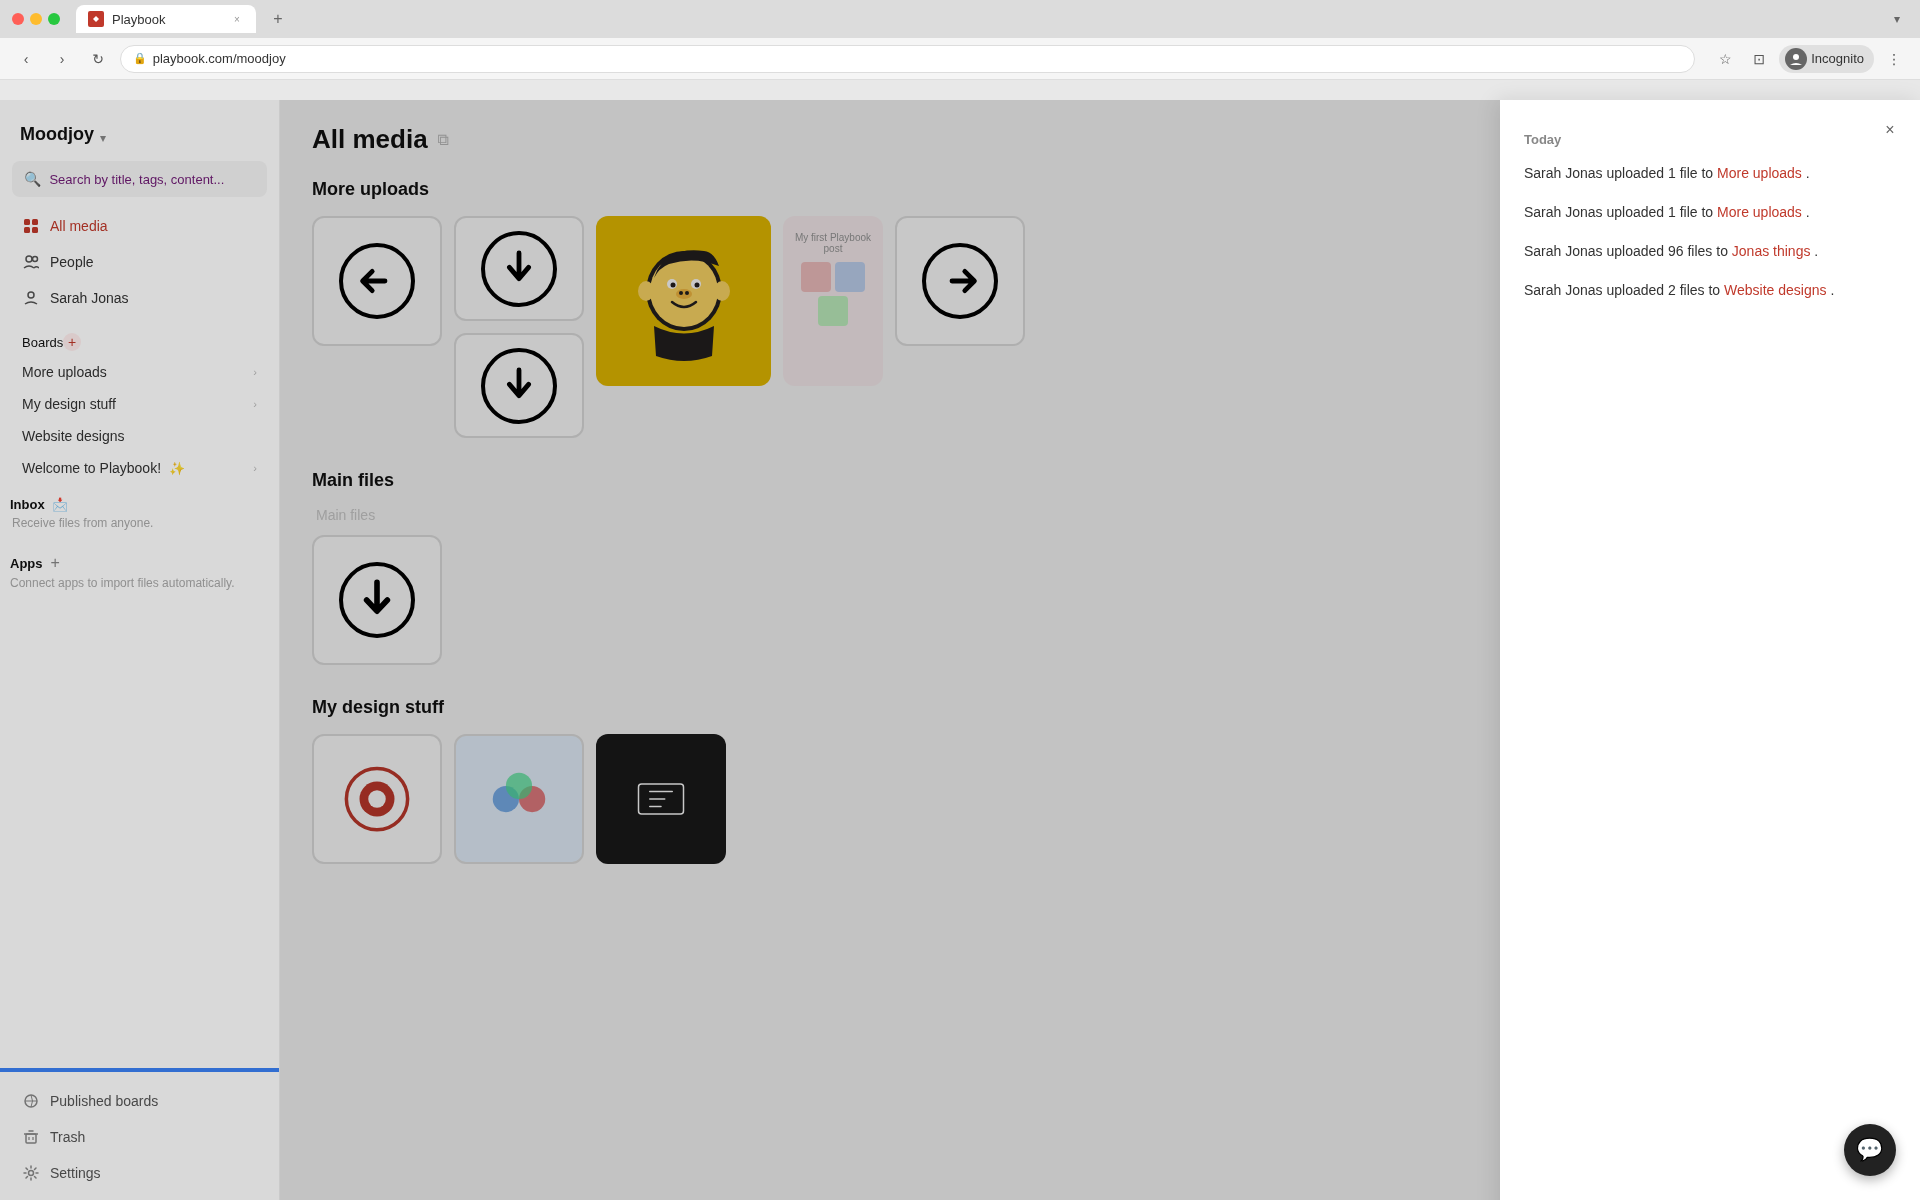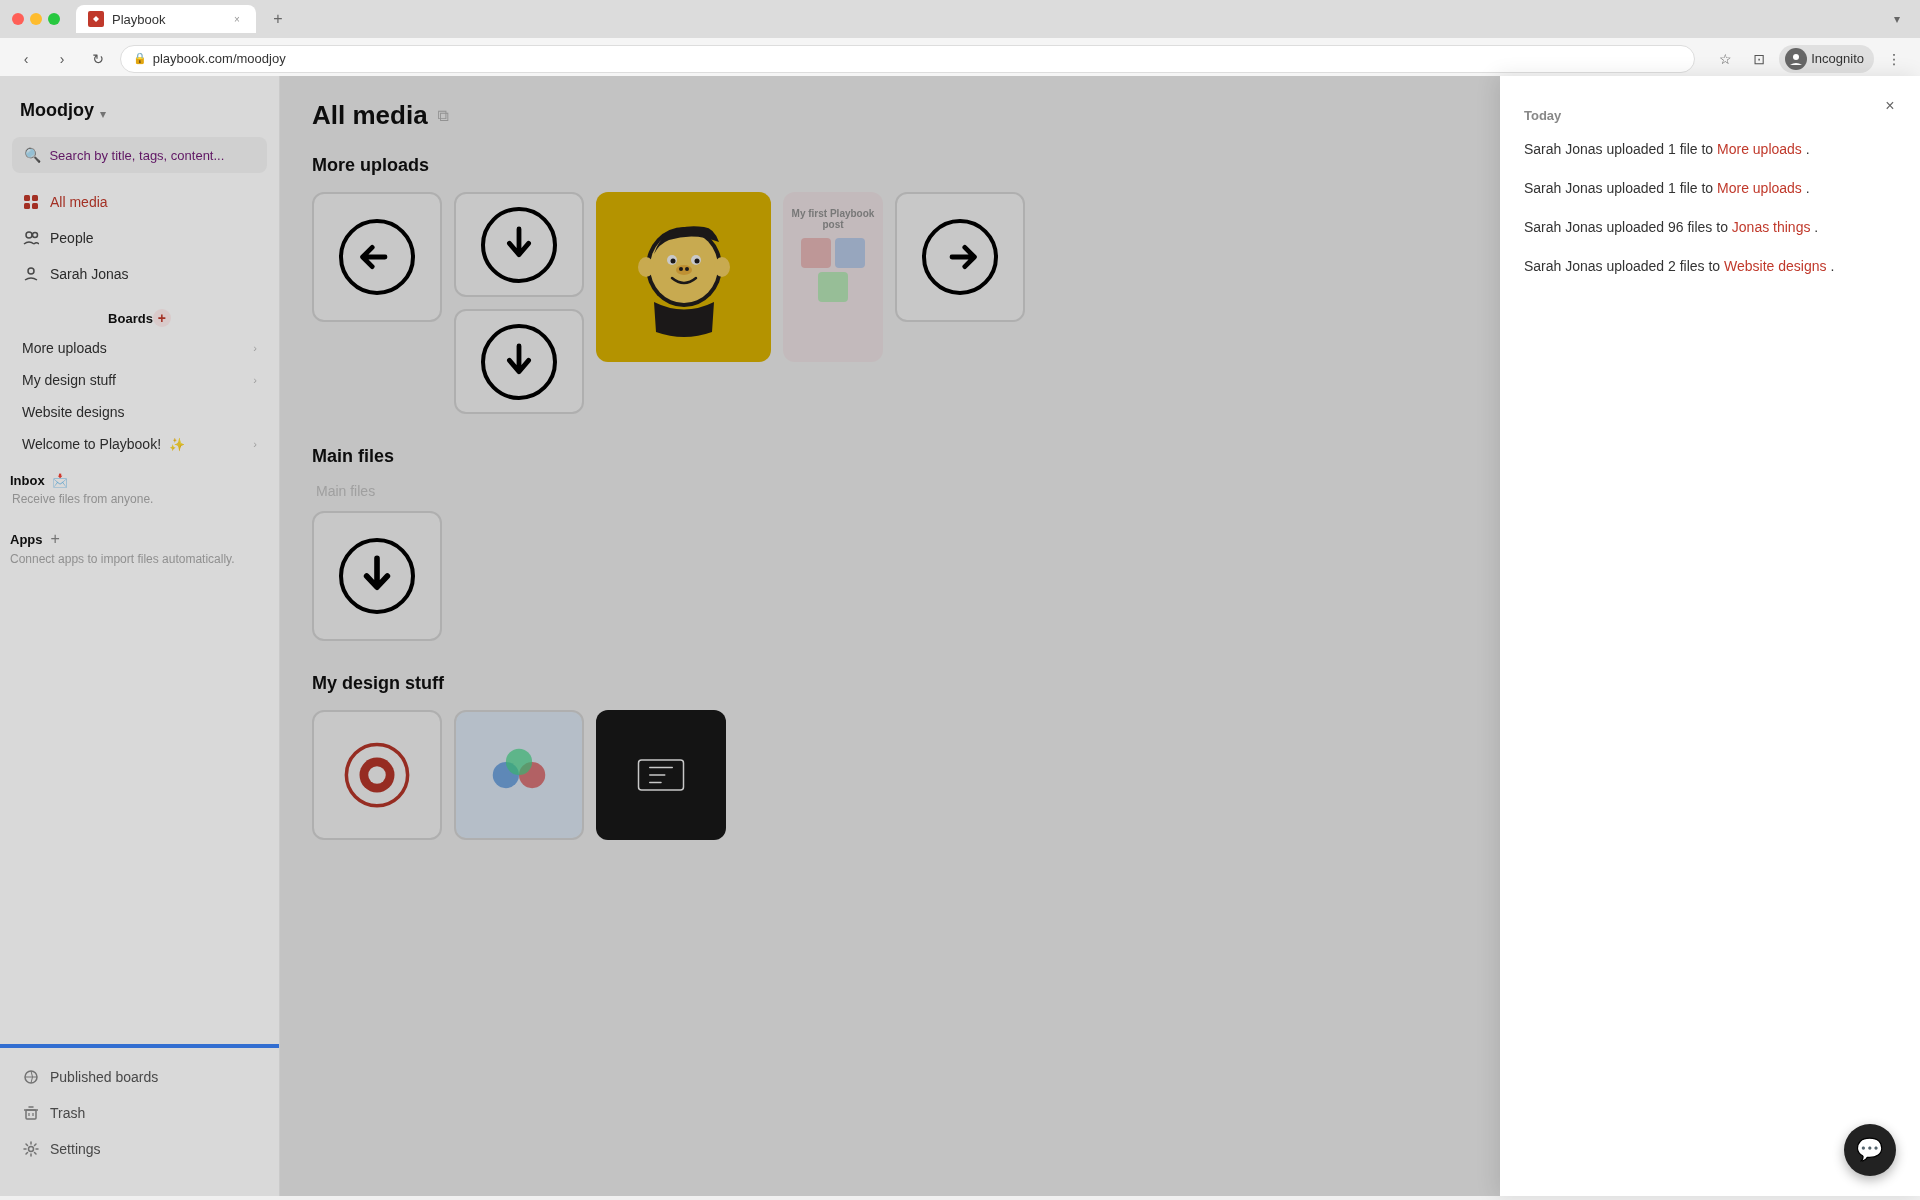--- a/index.html
+++ b/index.html
@@ -1,19 +1,19 @@
 <!DOCTYPE html>
 <html><head>
   <meta charset="utf-8">
   <style>
     * { margin: 0; padding: 0; box-sizing: border-box; }
     body { font-family: -apple-system, BlinkMacSystemFont, 'Segoe UI', sans-serif; background: #f0f0f0; width: 1920px; height: 1200px; overflow: hidden; }
 
     
-    .browser-chrome { background: #e8e8e8; width: 100%; height: 76px; }
+    .browser-chrome { background: #e8e8e8; width: 100%; height: 100px; }
     .browser-titlebar { background: #dcdcdc; height: 38px; display: flex; align-items: center; padding: 0 12px; gap: 8px; }
     .traffic-lights { display: flex; gap: 6px; align-items: center; }
     .traffic-light { width: 12px; height: 12px; border-radius: 50%; }
     .tl-red { background: #ff5f57; }
     .tl-yellow { background: #febc2e; }
     .tl-green { background: #28c840; }
     .browser-tab { background: white; border-radius: 8px 8px 0 0; padding: 0 12px; height: 28px; display: flex; align-items: center; gap: 8px; font-size: 13px; color: #333; margin-left: 8px; min-width: 180px; }
     .browser-tab .tab-favicon { width: 16px; height: 16px; background: #c0392b; border-radius: 2px; display: flex; align-items: center; justify-content: center; }
     .tab-close { margin-left: auto; width: 14px; height: 14px; border-radius: 50%; display: flex; align-items: center; justify-content: center; color: #999; font-size: 10px; }
     .tab-new { width: 28px; height: 28px; display: flex; align-items: center; justify-content: center; color: #666; font-size: 16px; }
@@ -41,21 +41,21 @@
     .search-icon { color: #aaa; font-size: 14px; }
     .search-placeholder { color: #701a75; font-size: 13px; }
 
     .sidebar-nav { padding: 0 12px; }
     .nav-item { display: flex; align-items: center; gap: 10px; padding: 8px 10px; border-radius: 8px; cursor: pointer; margin-bottom: 2px; }
     .nav-item.active { color: #c0392b; }
     .nav-item-icon { width: 18px; height: 18px; display: flex; align-items: center; justify-content: center; font-size: 14px; }
     .nav-item-label { font-size: 14px; color: #333; }
     .nav-item.active .nav-item-label { color: #c0392b; font-weight: 500; }
 
-    .sidebar-section-label { font-size: 13px; font-weight: 700; color: #111; padding: 12px 10px 6px; display: flex; align-items: center; gap: 0; justify-content: center; }
+    .sidebar-section-label { font-size: 13px; font-weight: 400; color: #111; padding: 12px 10px 6px; display: flex; align-items: center; gap: 0; }
     .add-btn { width: 18px; height: 18px; border-radius: 50%; background: #ffeeee; color: #c0392b; display: flex; align-items: center; justify-content: center; font-size: 14px; cursor: pointer; }
 
     .board-item { display: flex; align-items: center; justify-content: space-between; padding: 7px 10px; border-radius: 8px; cursor: pointer; margin-bottom: 2px; }
     .board-item-left { display: flex; align-items: center; gap: 8px; }
     .board-item-label { font-size: 14px; color: #333; }
     .board-chevron { color: #bbb; font-size: 11px; }
     .welcome-star { color: #f0c040; font-size: 13px; }
 
     .sidebar-inbox { padding: 12px 10px; }
     .inbox-header { display: flex; align-items: center; gap: 8px; margin-bottom: 4px; }
@@ -75,21 +75,21 @@
     .bottom-nav-label { font-size: 14px; color: #555; }
 
     
     .main-content { flex: 1; background: #f9f9f9; overflow-y: auto; padding: 24px 32px; filter: brightness(0.92); }
     .main-header { display: flex; align-items: center; gap: 10px; margin-bottom: 24px; }
     .main-title { font-size: 26px; font-weight: 700; color: #111; }
     .copy-icon { color: #bbb; font-size: 16px; cursor: pointer; }
 
     .section-title { font-size: 18px; font-weight: 600; color: #111; margin-bottom: 16px; }
 
-    .media-grid { display: flex; gap: 12px; flex-wrap: wrap; margin-bottom: 32px; font-weight: bold; }
+    .media-grid { display: flex; gap: 12px; flex-wrap: wrap; margin-bottom: 32px; }
     .media-card-icon { width: 130px; height: 130px; border-radius: 12px; display: flex; align-items: center; justify-content: center; background: white; border: 2px solid #e0e0e0; }
     .media-card-icon svg { width: 80px; height: 80px; }
     .media-card-mailchimp { width: 175px; height: 170px; background: #e6bc00; border-radius: 12px; display: flex; align-items: center; justify-content: center; }
     .media-card-pink { width: 100px; height: 170px; background: #f9eef0; border-radius: 12px; overflow: hidden; padding: 8px; }
 
     .subsection { margin-bottom: 32px; }
     .subsection-label { font-size: 14px; color: #ccc; font-weight: 500; margin-bottom: 12px; padding: 0 4px; }
 
     
     .overlay { position: absolute; right: 0; top: 0; width: 420px; height: 100%; background: white; box-shadow: -4px 0 20px rgba(0,0,0,0.1); z-index: 100; padding: 24px; }

